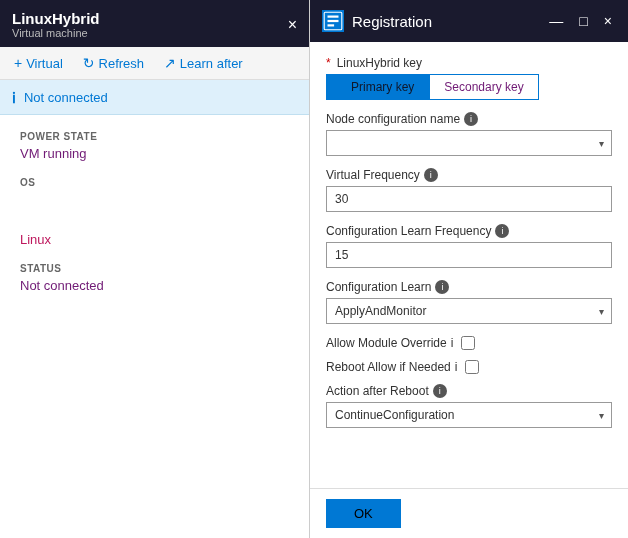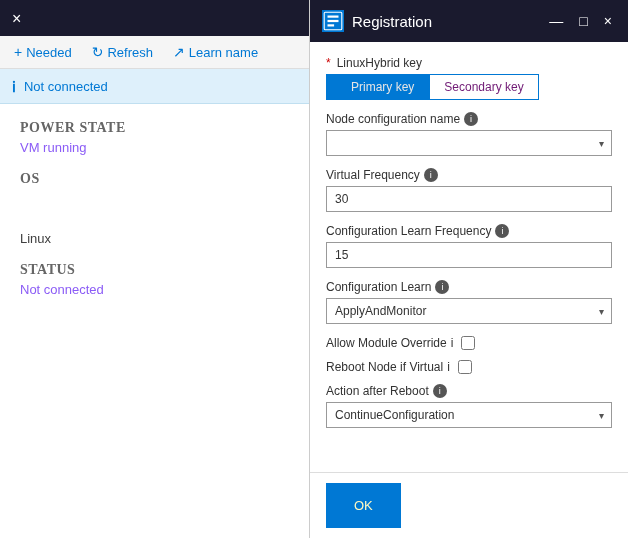--- a/index.html
+++ b/index.html
@@ -50,24 +50,24 @@
       border-bottom: 1px solid #c0dff0;
     }
     .status-bar .info-icon {
       color: #0078d4;
       font-size: 15px;
       font-weight: bold;
     }
     .status-bar .status-text { font-size: 13px; color: #0078d4; }
 
     .left-content { padding: 16px 20px; flex: 1; }
-    .section-label { font-size: 14px; font-weight: 600; color: #666; letter-spacing: 0.5px; margin-bottom: 4px; margin-top: 16px; text-transform: uppercase; font-family: Liberation Serif, serif; }
+    .section-label { font-size: 10px; font-weight: 600; color: #666; letter-spacing: 0.5px; margin-bottom: 4px; margin-top: 16px; text-transform: uppercase; }
     .section-label:first-child { margin-top: 0; }
-    .section-value { font-size: 13px; color: #8b5cf6; margin-bottom: 4px; }
-    .section-value.link { color: #404040; cursor: pointer; margin-top: 44px; }
+    .section-value { font-size: 13px; color: #701a75; margin-bottom: 4px; }
+    .section-value.link { color: #be185d; cursor: pointer; margin-top: 44px; }
 
     
     .right-panel {
       width: 318px;
       height: 538px;
       background: #fff;
       display: flex;
       flex-direction: column;
     }
     .right-header {
@@ -101,21 +101,21 @@
     .field-label .info-btn { width: 14px; height: 14px; border-radius: 50%; background: #555; color: #fff; font-size: 9px; display: inline-flex; align-items: center; justify-content: center; cursor: default; }
 
     
     .reg-key-tabs { display: flex; gap: 0; margin-bottom: 0; }
     .reg-tab {
       padding: 5px 14px;
       font-size: 12px;
       cursor: pointer;
       border: 1px solid #0078d4;
     }
-    .reg-tab.active { background: #0078d4; color: #e5e5e5; padding-left: 24px; }
+    .reg-tab.active { background: #0078d4; color: #0f172a; padding-left: 24px; }
     .reg-tab.inactive { background: #fff; color: #701a75; }
 
     .form-input {
       width: 100%;
       padding: 5px 8px;
       font-size: 12px;
       border: 1px solid #999;
       outline: none;
       color: #333;
       background: #fff;
@@ -166,50 +166,54 @@
 
     .right-footer {
       padding: 10px 16px;
       border-top: 1px solid #ddd;
       background: #fff;
       display: flex;
       align-items: center;
     }
     .ok-btn {
       background: #0078d4;
-      color: #fef9c3;
+      color: #000000;
       border: none;
-      padding: 15px 28px;
+      padding: 7px 28px;
       font-size: 13px;
       cursor: pointer;
     }
 
     
     .header-icon-svg { width: 22px; height: 22px; }
   </style>
 </head>
 <body>
 
 <div class="left-panel">
   <div class="left-header">
+    <div class="left-header-title">
+      <span class="vm-name">LinuxHybrid</span>
+      <span class="vm-type">Virtual machine</span>
+    </div>
     <button class="left-header-close">×</button>
   </div>
 
   <div class="left-toolbar">
     <button class="toolbar-btn">
       <span class="icon">+</span>
-      <span>Needed</span>
+      <span>Virtual</span>
     </button>
     <button class="toolbar-btn">
       <span class="icon">↻</span>
       <span>Refresh</span>
     </button>
     <button class="toolbar-btn">
       <span class="icon">↗</span>
-      <span>Learn name</span>
+      <span>Learn after</span>
     </button>
   </div>
 
   <div class="status-bar">
     <span class="info-icon">ℹ</span>
     <span class="status-text">Not connected</span>
   </div>
 
   <div class="left-content">
     <div class="section-label">POWER STATE</div>
@@ -303,21 +307,21 @@
     <div class="checkbox-row">
       <label>
         <span>Allow Module Override</span>
         <span class="info-btn">i</span>
       </label>
       <input type="checkbox" style="">
     </div>
 
     <div class="checkbox-row">
       <label>
-        <span>Reboot Node if Virtual</span>
+        <span>Reboot Allow if Needed</span>
         <span class="info-btn">i</span>
       </label>
       <input type="checkbox" style="">
     </div>
 
     <div class="field-group">
       <div class="field-label">
         <span>Action after Reboot</span>
         <span class="info-btn">i</span>
       </div>

